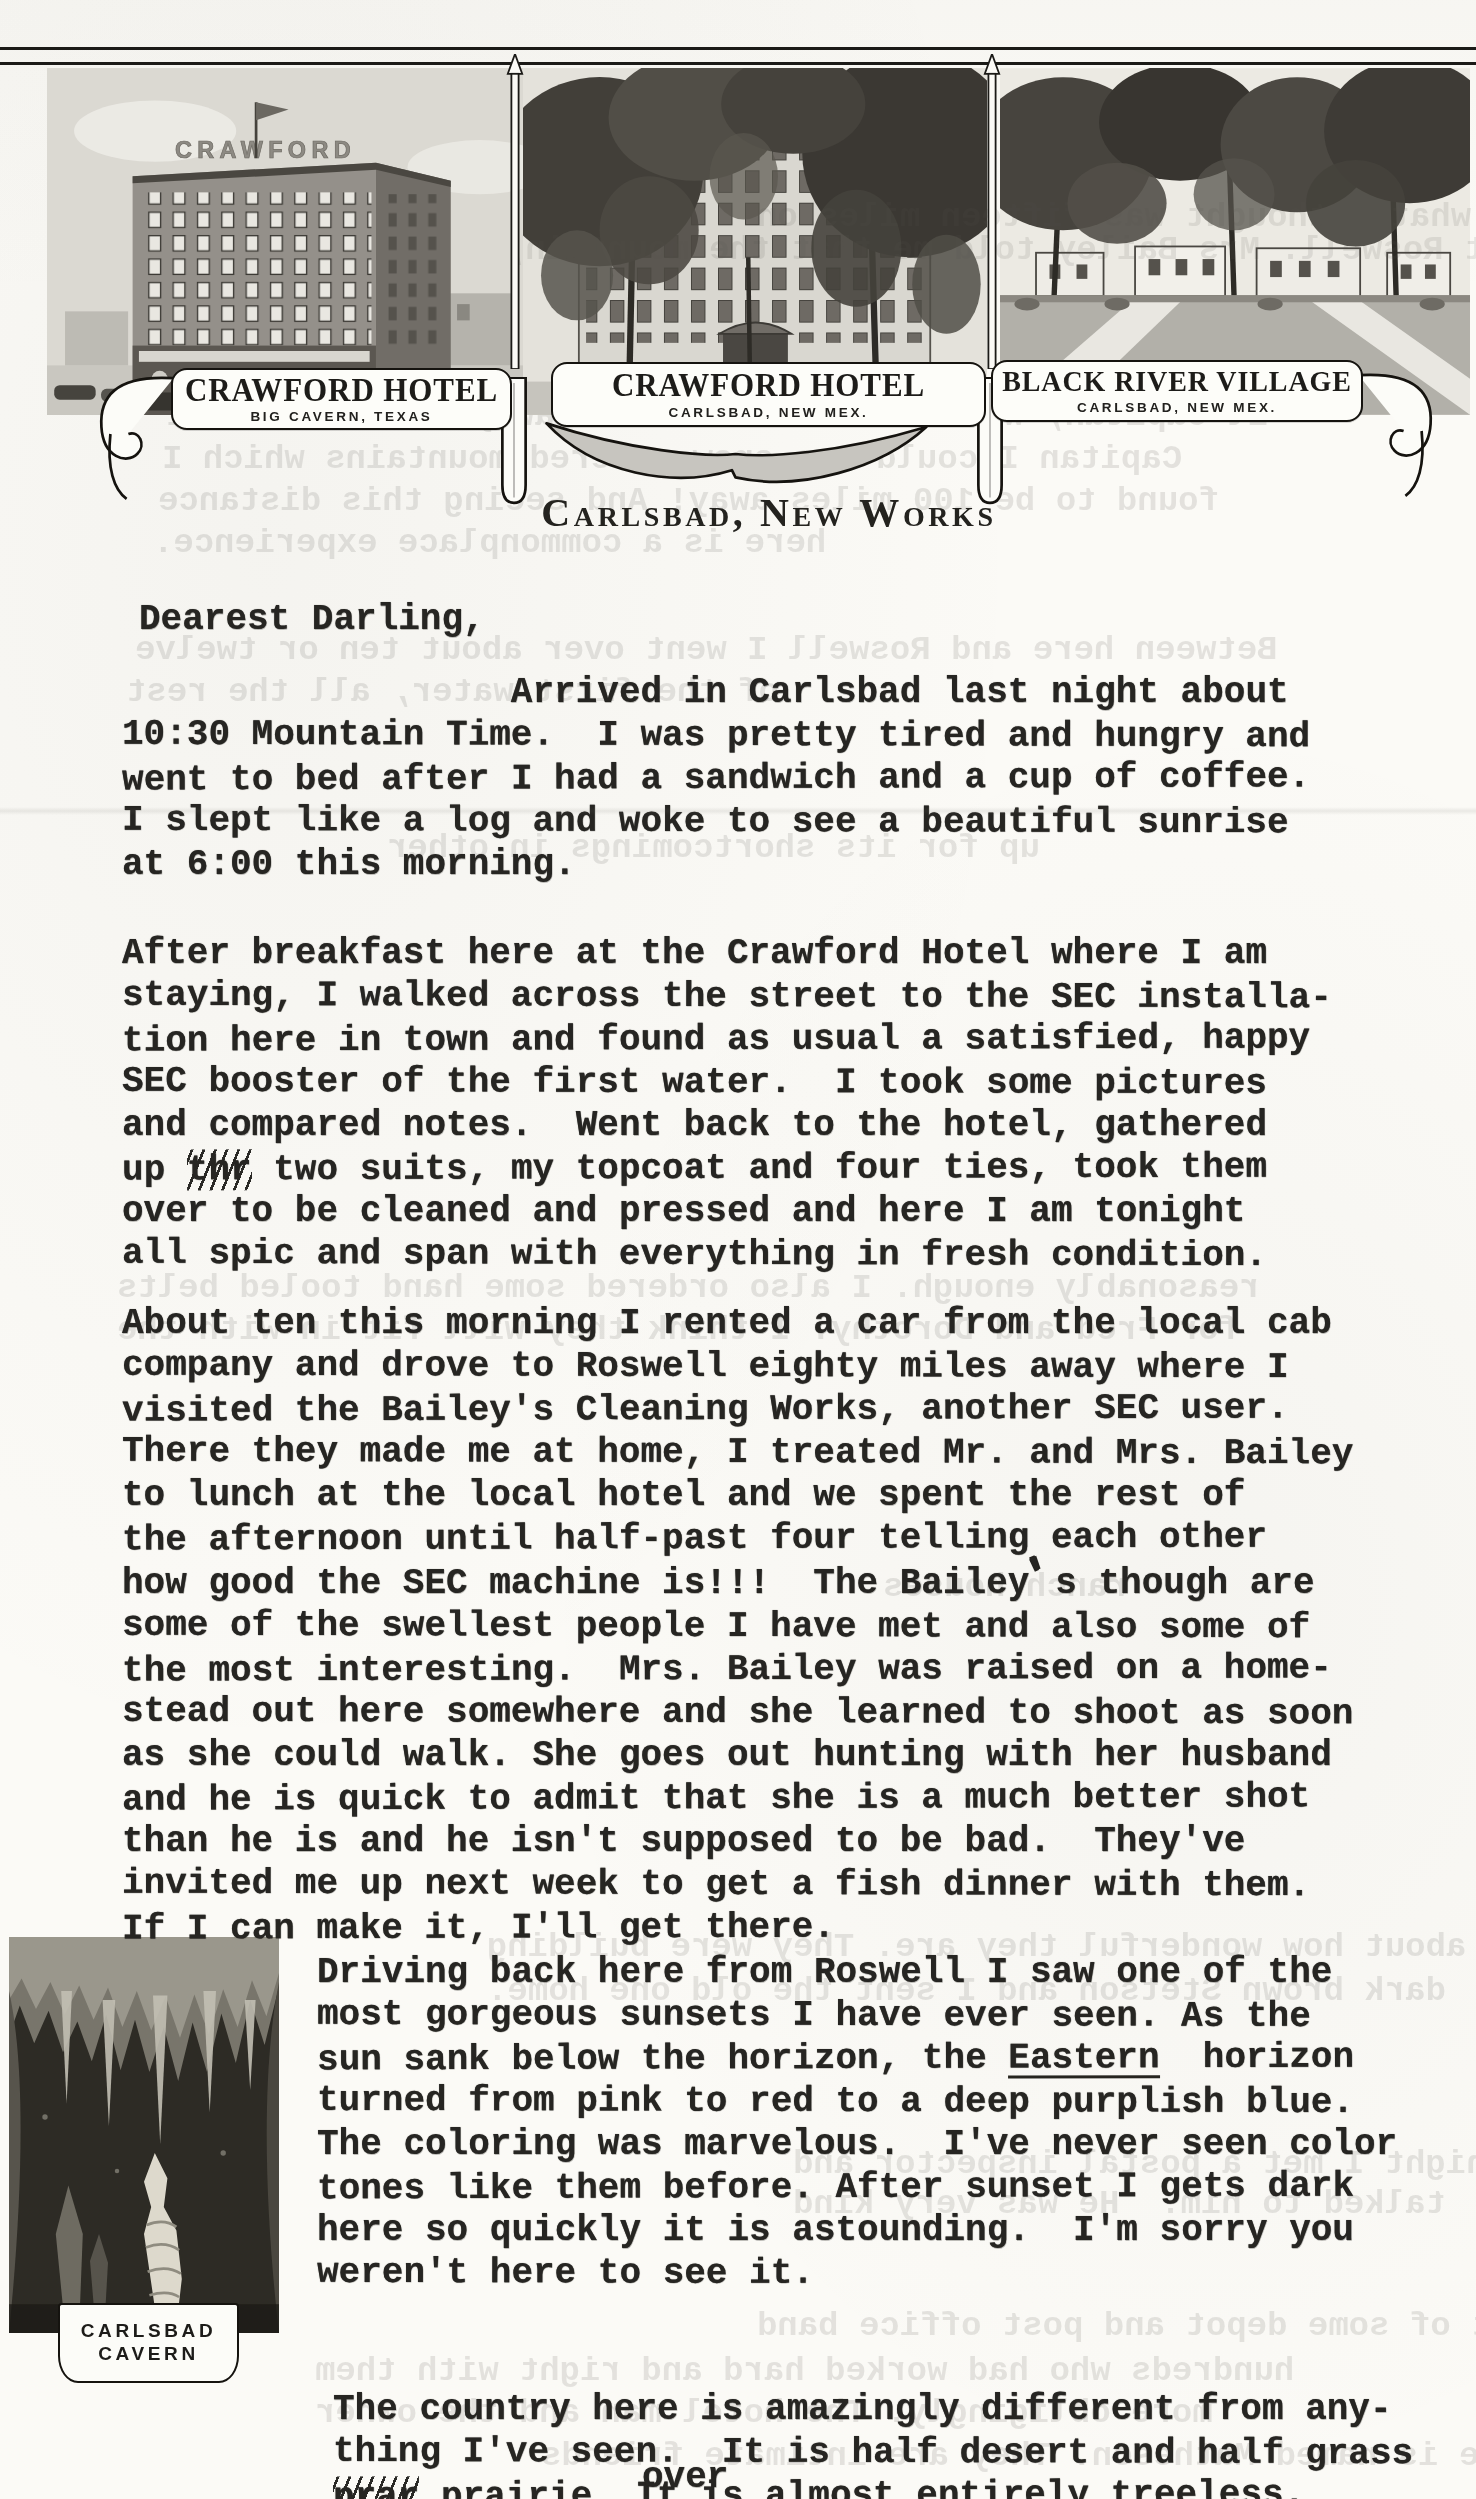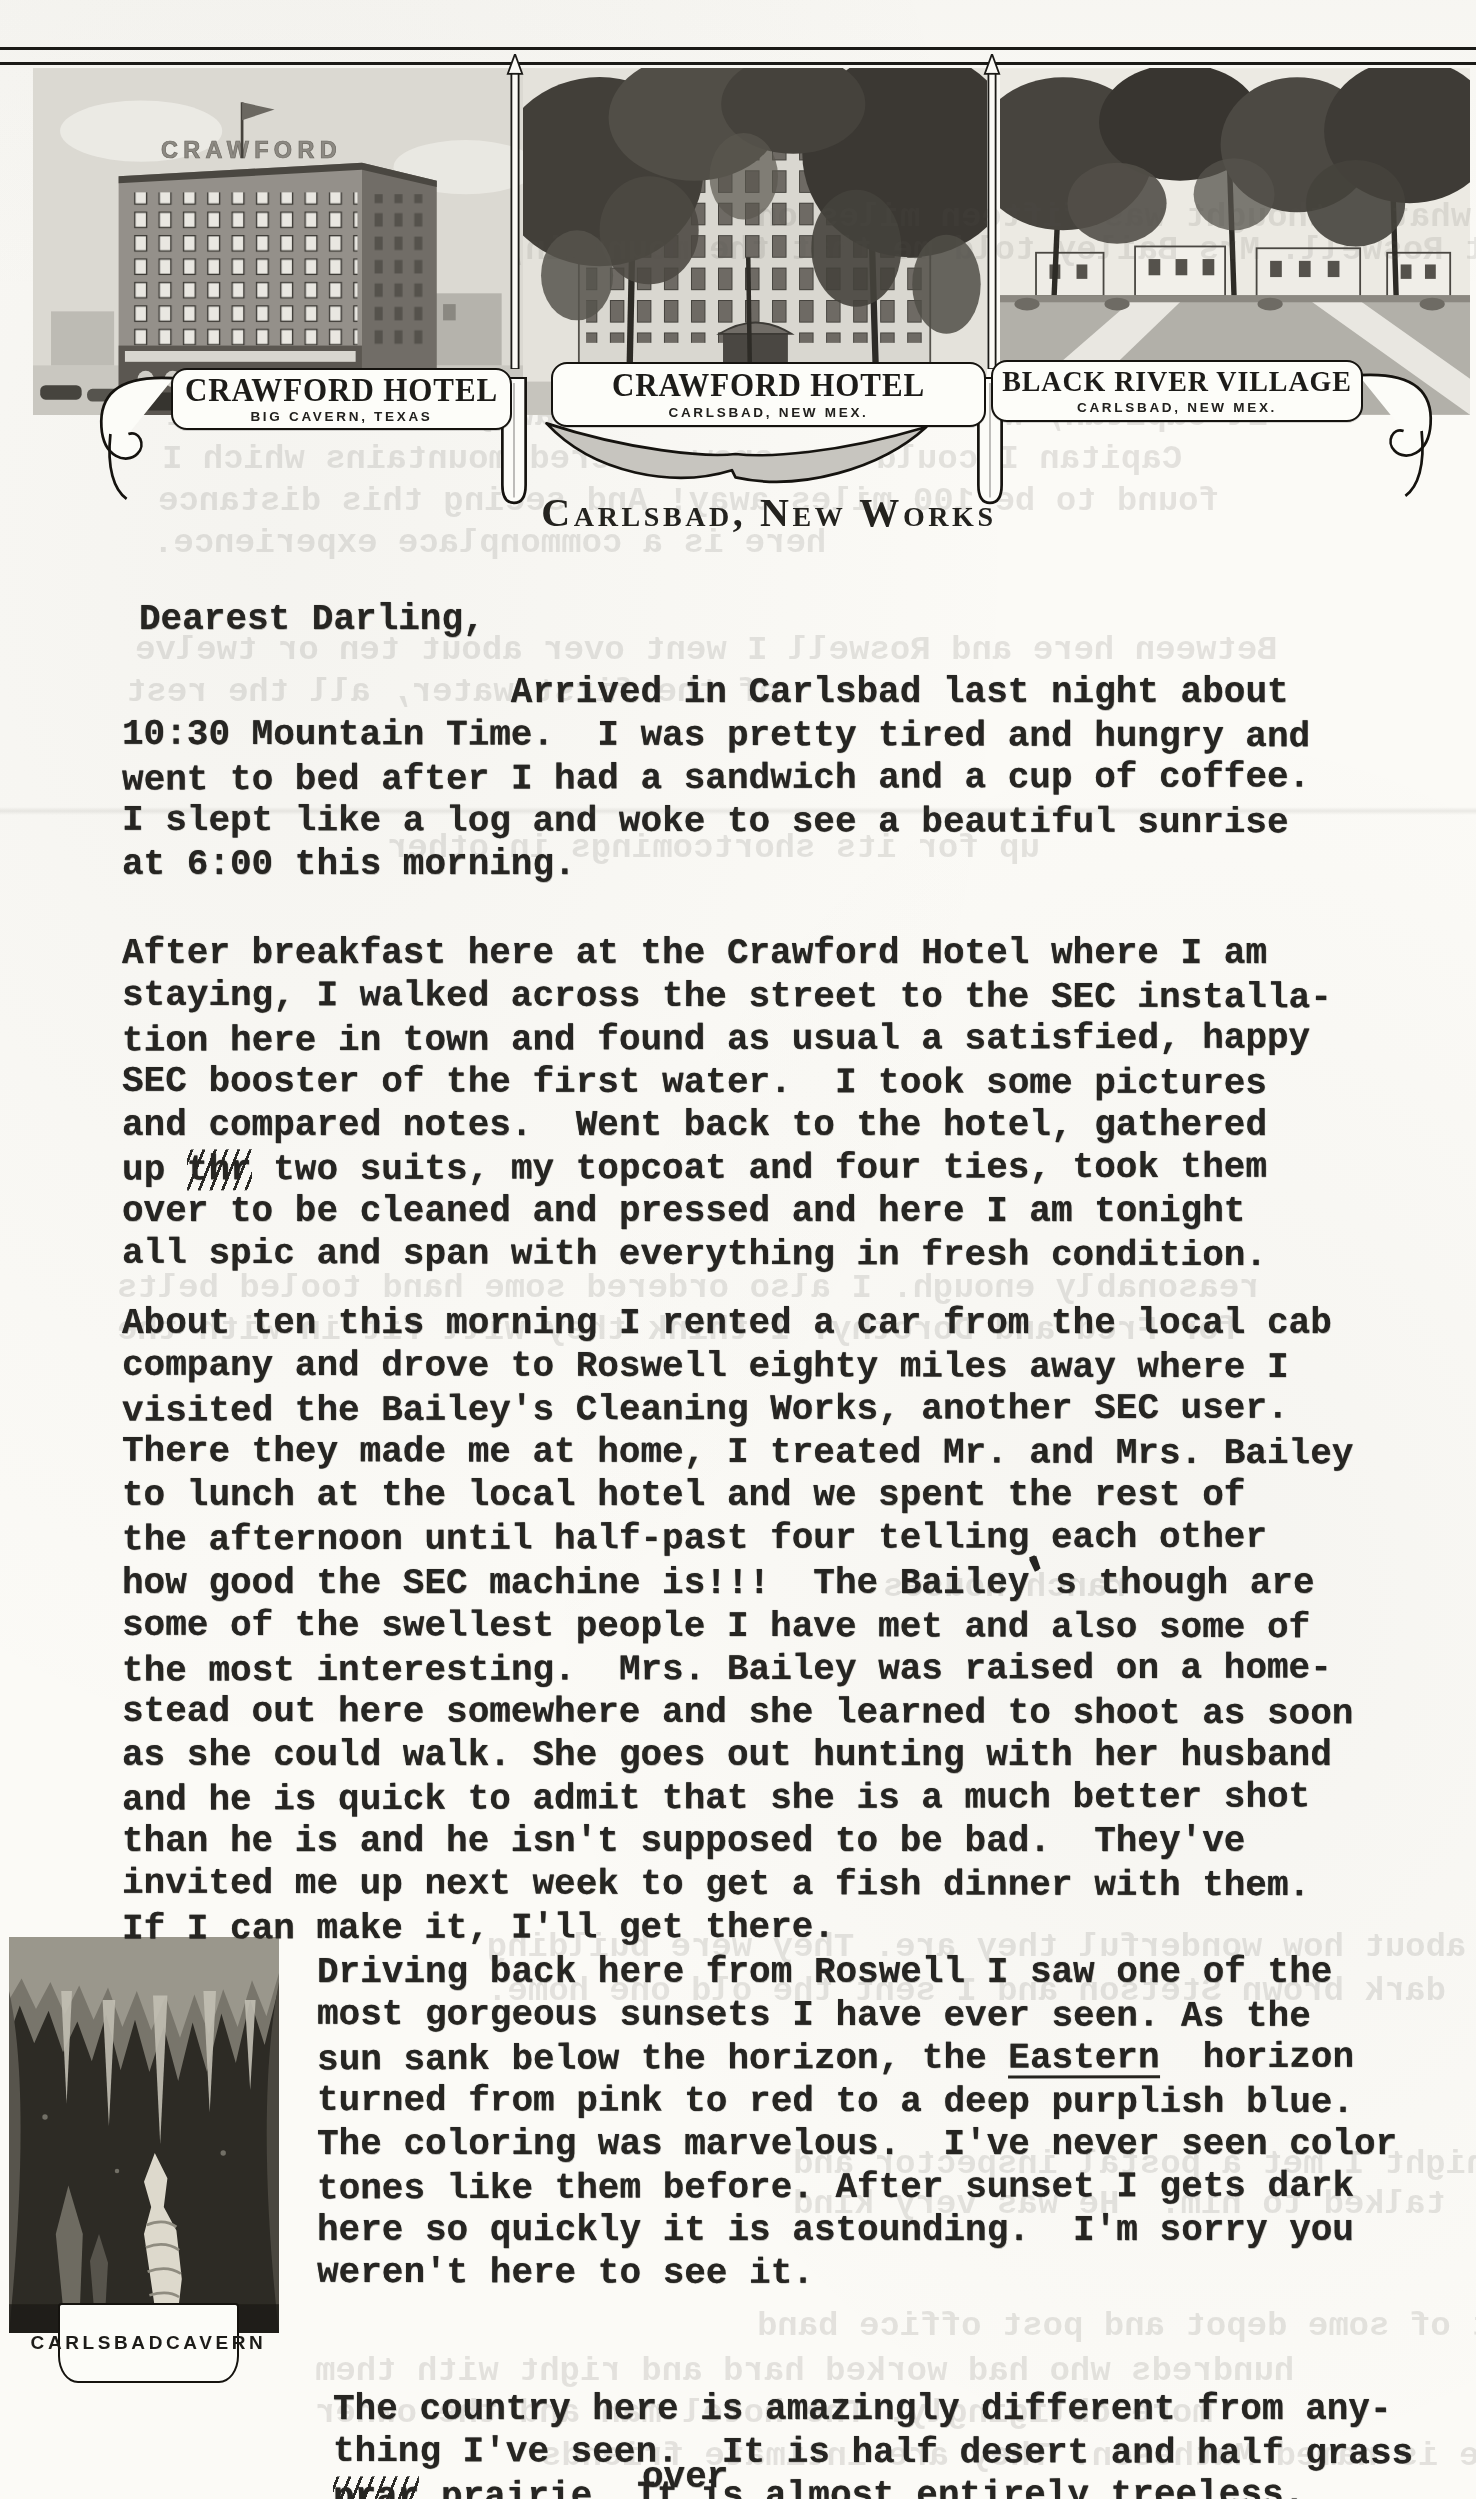--- a/index.html
+++ b/index.html
@@ -68,21 +68,21 @@
   }
   .bleed-top{z-index:3;opacity:.12;}
   .crease{position:absolute;left:0;width:1477px;height:8px;
     background:linear-gradient(180deg,rgba(110,108,100,0),rgba(110,108,100,.12),rgba(110,108,100,0));
     z-index:5;}
   
   .cavern{position:absolute;left:9px;top:1937px;z-index:2;}
   .cavern-label{
     position:absolute;left:58px;top:2303px;width:177px;height:76px;z-index:3;
     background:#fcfcf8;border:2.7px solid #15130f;border-radius:3.6px 3.6px 20px 20px/3.6px 3.6px 27px 27px;
-    display:flex;align-items:center;justify-content:center;
+    display:flex;flex-direction:column;align-items:center;justify-content:center;
   }
   .cavern-label span{
     font-family:"Liberation Sans", sans-serif;font-weight:700;font-size:19px;
     letter-spacing:3.6px;color:#1d1c19;line-height:1.2;
   }
   .over-word{left:642px;top:2456px;}
 </style>
 </head>
 <body>
 
@@ -108,21 +108,21 @@
       <div class="bleed-line" style="top: 1972px; left: 487px;">dark brown Stetson and I sent the old one home.</div>
       <div class="bleed-line" style="top: 2145px; left: 793px;">last night I met a postal inspector and</div>
       <div class="bleed-line" style="top: 2185px; left: 793px;">talked to him.  He was very kind</div>
       <div class="bleed-line" style="top: 2307px; left: 757px;">could get out of some depot and post office band</div>
       <div class="bleed-line" style="top: 2352px; left: 315px;">hundreds who had worked hard and right with them</div>
       <div class="bleed-line" style="top: 2394px; left: 315px;">more obligingly. The hotel man and the owner</div>
       <div class="bleed-line" style="top: 2437px; left: 541px;">here is named Matheson. They are intimate friends</div>
     </div>
   <div class="crease" style="top:807px;"></div>
 
-  <div class="panel" style="left:7px;padding-left:26px;">
+  <div class="panel" style="left:21px;padding-left:26px;">
     <svg width="502" height="347" viewBox="0 0 557 385">
       <rect width="557" height="385" fill="#dbd9d2"></rect>
       <ellipse cx="120" cy="70" rx="90" ry="34" fill="#efeee8" opacity=".8"></ellipse>
       <ellipse cx="480" cy="110" rx="80" ry="30" fill="#efeee8" opacity=".7"></ellipse>
       <rect y="330" width="557" height="55" fill="#c9c7c0"></rect>
 
       <rect x="440" y="250" width="80" height="80" fill="#b5b3ac"></rect>
       <rect x="455" y="262" width="14" height="18" fill="#8a8881"></rect>
       <rect x="20" y="270" width="70" height="60" fill="#bdbbb4"></rect>
 

